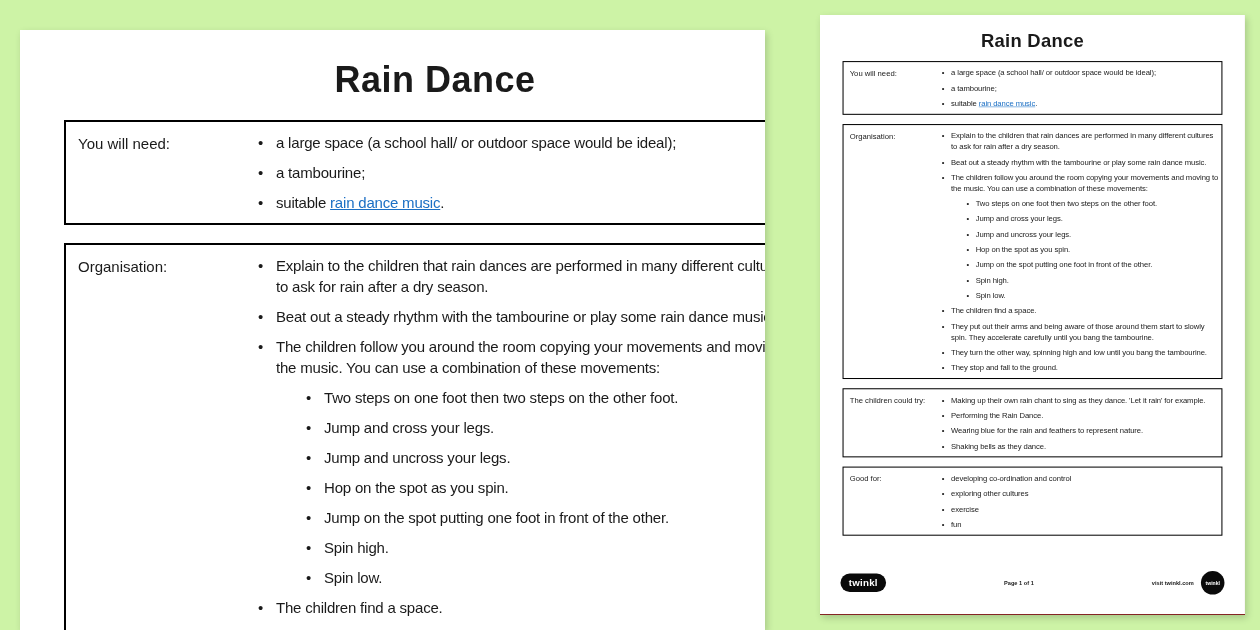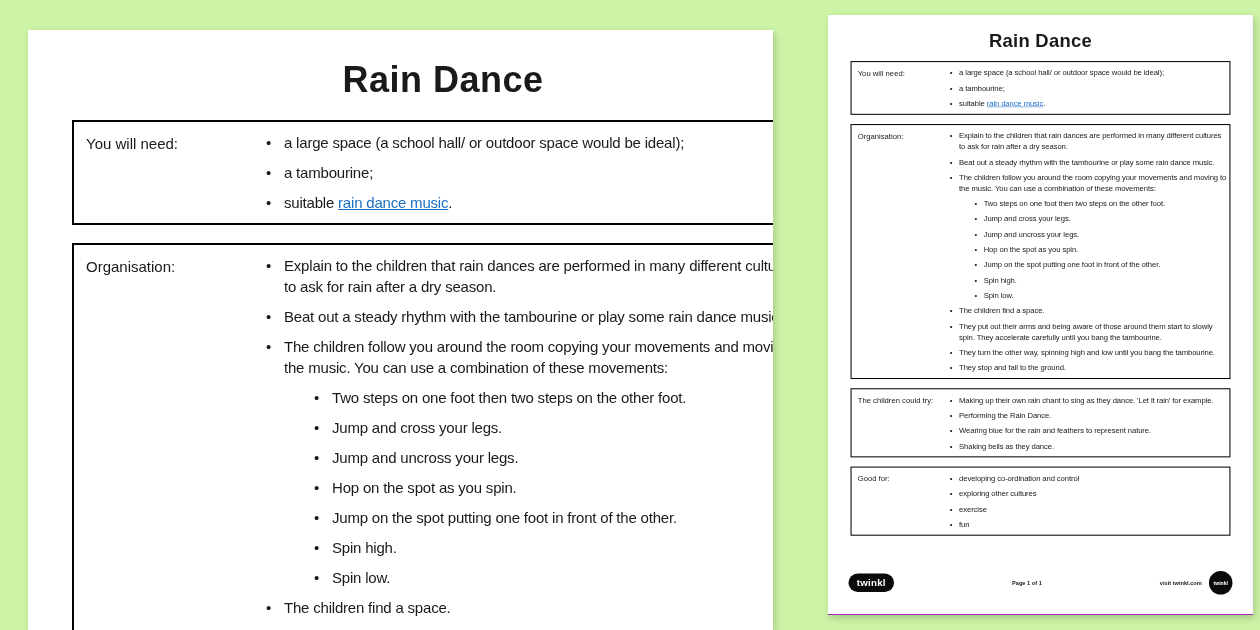--- a/index.html
+++ b/index.html
@@ -3,23 +3,22 @@
 <meta charset="utf-8">
 <style>
   html,body{margin:0;padding:0;}
   body{
     width:1260px;height:630px;overflow:hidden;position:relative;
     background:#cdf3a6;
     font-family:"Liberation Sans", sans-serif;
     color:#1a1a1a;
   }
   .page{
-    position:absolute;background:#a21caf;overflow:hidden;
+    position:absolute;background:#7f1d1d;overflow:hidden;
     box-shadow:2px 3px 7px rgba(0,0,0,0.18);
-    margin-left:8px;
   }
   .page-left{left:20px;top:30px;width:745px;height:600px;}
   .page-right{left:820px;top:15px;width:425px;height:600px;}
 
   .doc{width:830px;height:1170px;position:relative;background:#fff;}
   .page-right .doc{transform:scale(0.512);transform-origin:0 0;}
 
   .doc-title{
     margin:0;padding-top:30px;margin-bottom:20px;
     text-align:center;font-size:36px;line-height:40px;font-weight:bold;

